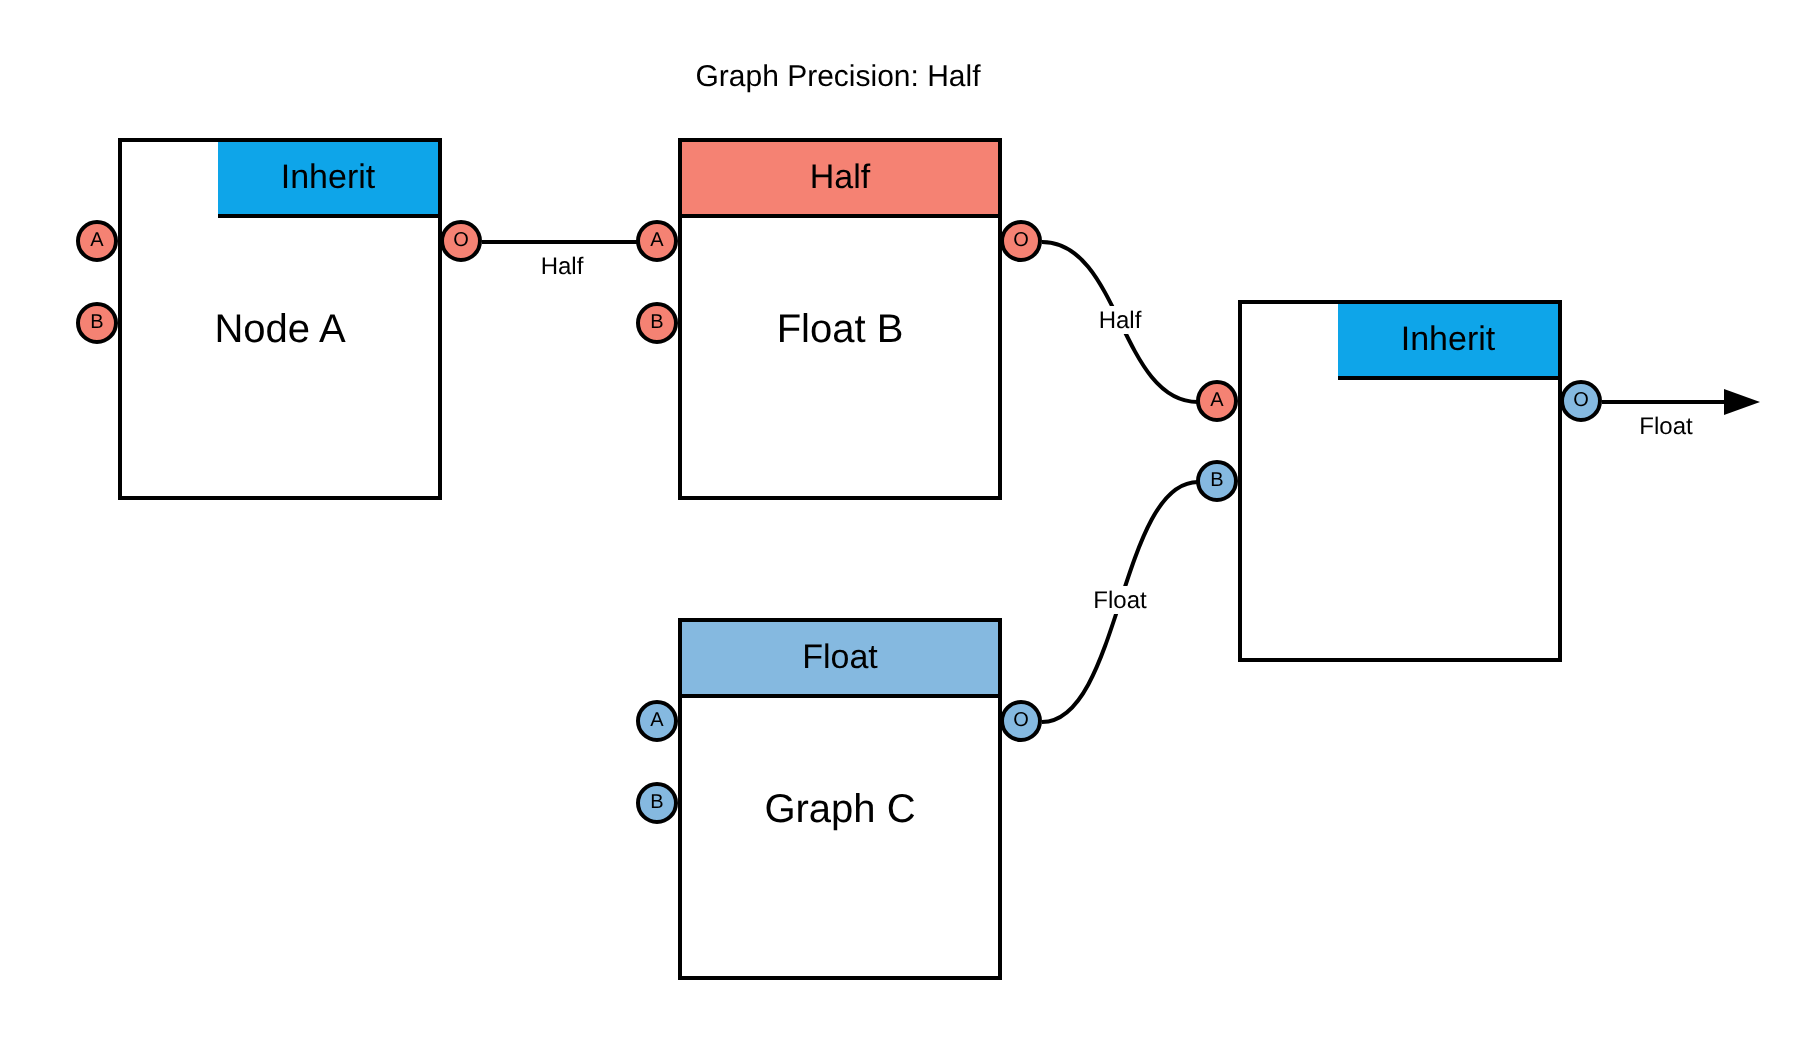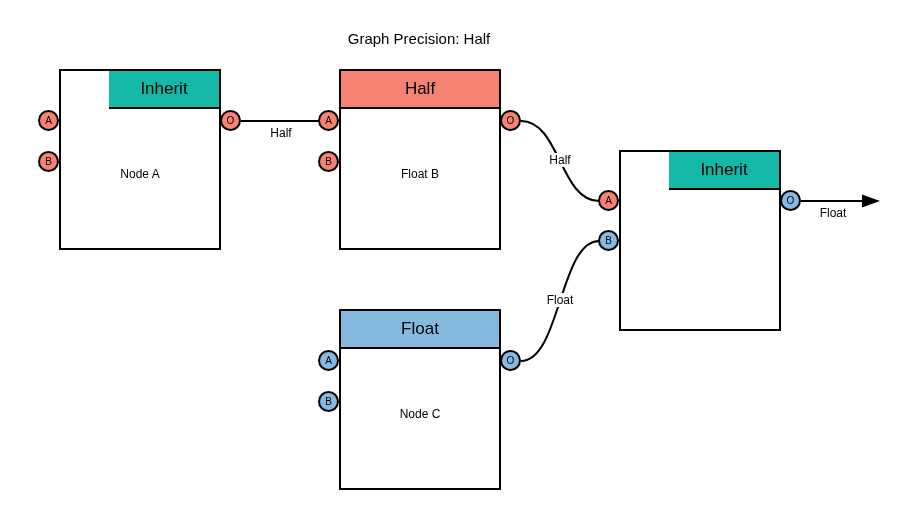--- a/index.html
+++ b/index.html
@@ -33,38 +33,38 @@
   #node-d { left: 619px; top: 150px; }
 
   .node-header {
     height: 36px;
     border-bottom: 2px solid #000;
     display: flex; align-items: center; justify-content: center;
     font-size: 17px;
   }
   .node-label {
     position: absolute;
-    left: 0; right: 0; top: 96px;
+    left: 0; right: 0; top: 83px;
     text-align: center;
-    font-size: 12px;
+    font-size: 20px;
   }
 
   .port {
     position: absolute;
     width: 21px; height: 21px;
     border: 2px solid #000;
     border-radius: 50%;
     box-sizing: border-box;
     display: flex; align-items: center; justify-content: center;
     font-size: 10px;
     line-height: 1;
     z-index: 4;
   }
 
-  .c-gray   { background: #14b8a6; margin-left: 48px; }
+  .c-gray   { background: #0ea5e9; margin-left: 48px; }
   .c-salmon { background: #f58273; }
   .c-blue   { background: #85b9e0; }
 
   svg.edges {
     position: absolute; left: 0; top: 0;
     width: 906px; height: 531px;
     z-index: 1;
   }
 
   .edge-label {
@@ -125,21 +125,21 @@
   <div class="node" id="node-b">
     <div class="node-header c-salmon">Half</div>
     <div class="node-label">Float B</div>
   </div>
   <div class="port c-salmon" id="port-b-a">A</div>
   <div class="port c-salmon" id="port-b-b">B</div>
   <div class="port c-salmon" id="port-b-o">O</div>
 
   <div class="node" id="node-c">
     <div class="node-header c-blue">Float</div>
-    <div class="node-label">Node C</div>
+    <div class="node-label">Graph C</div>
   </div>
   <div class="port c-blue" id="port-c-a">A</div>
   <div class="port c-blue" id="port-c-b">B</div>
   <div class="port c-blue" id="port-c-o">O</div>
 
   <div class="node" id="node-d">
     <div class="node-header c-gray">Inherit</div>
   </div>
   <div class="port c-salmon" id="port-d-a">A</div>
   <div class="port c-blue" id="port-d-b">B</div>

